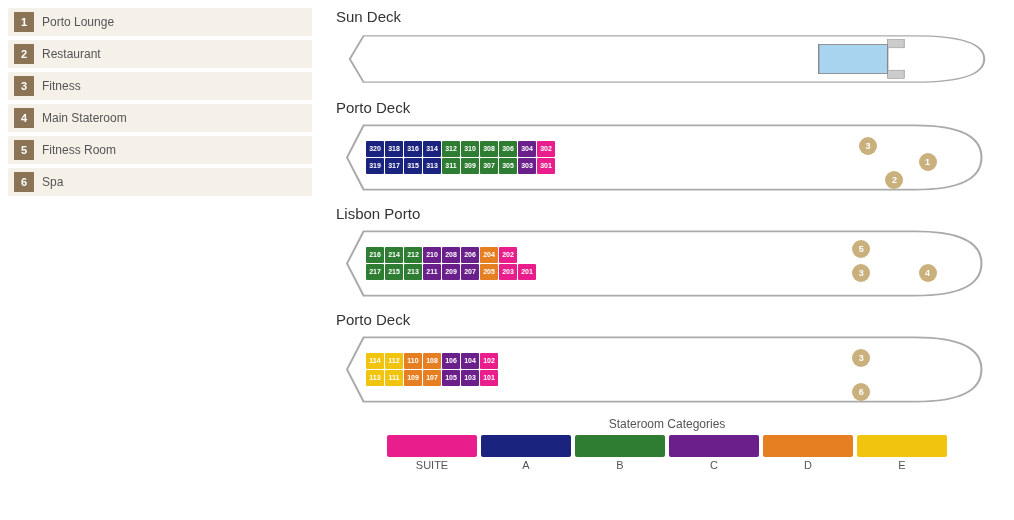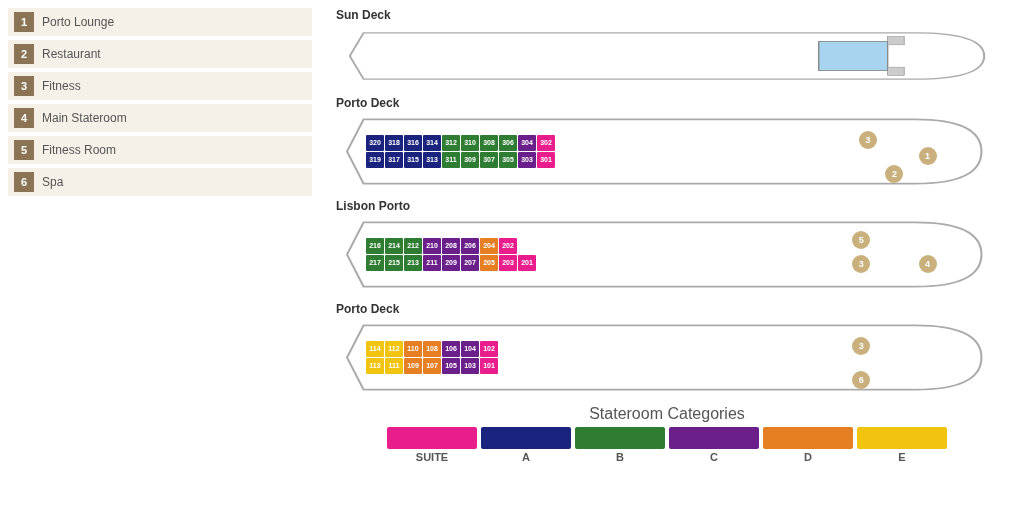--- a/index.html
+++ b/index.html
@@ -49,22 +49,22 @@
     
     .ship-area {
       flex: 1;
       padding: 8px 16px;
       position: relative;
     }
     .deck-section {
       margin-bottom: 10px;
     }
     .deck-title {
-      font-size: 12px;
-      font-weight: bold;
+      font-size: 15px;
+      font-weight: normal;
       color: #333;
       margin-bottom: 4px;
     }
     .ship-diagram {
       position: relative;
       height: 70px;
       display: flex;
       align-items: center;
     }
     
@@ -108,29 +108,28 @@
       font-weight: bold;
       border-radius: 1px;
     }
 
     
     .categories-section {
       margin-top: 6px;
       text-align: center;
     }
     .categories-title {
-      font-size: 16px;
+      font-size: 12px;
       color: #555;
       margin-bottom: 4px;
     }
     .categories-swatches {
       display: flex;
       justify-content: center;
       gap: 4px;
-      font-weight: bold;
     }
     .swatch-item {
       display: flex;
       flex-direction: column;
       align-items: center;
     }
     .swatch-color {
       width: 90px;
       height: 22px;
       border-radius: 2px;

